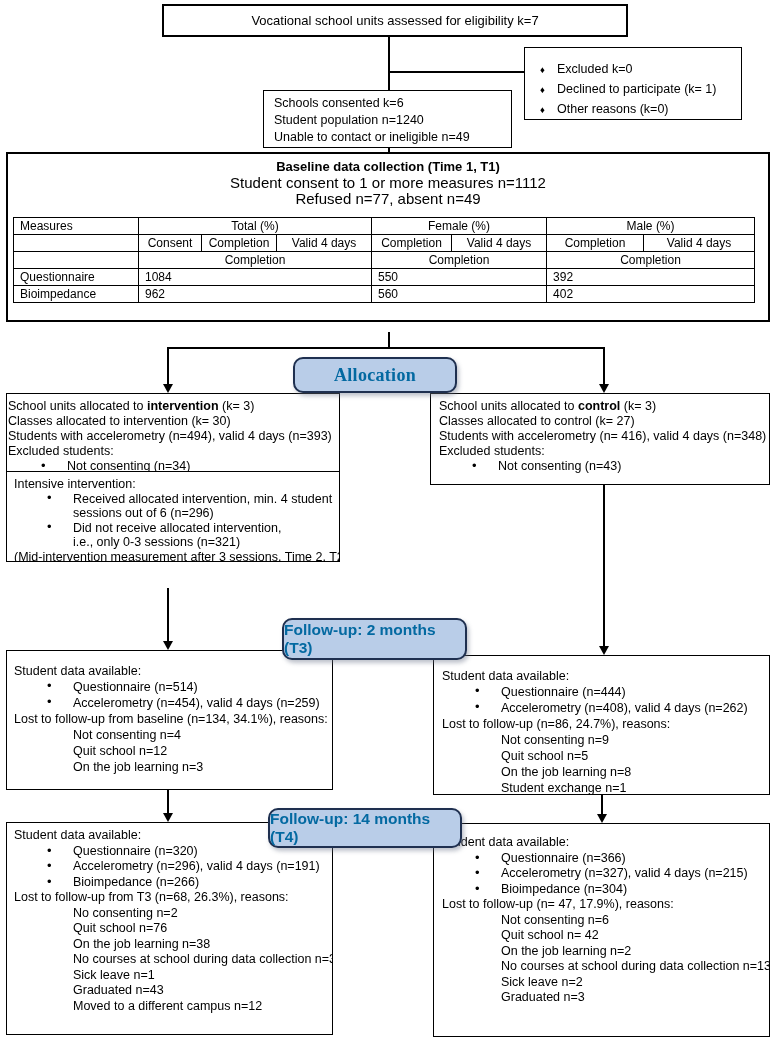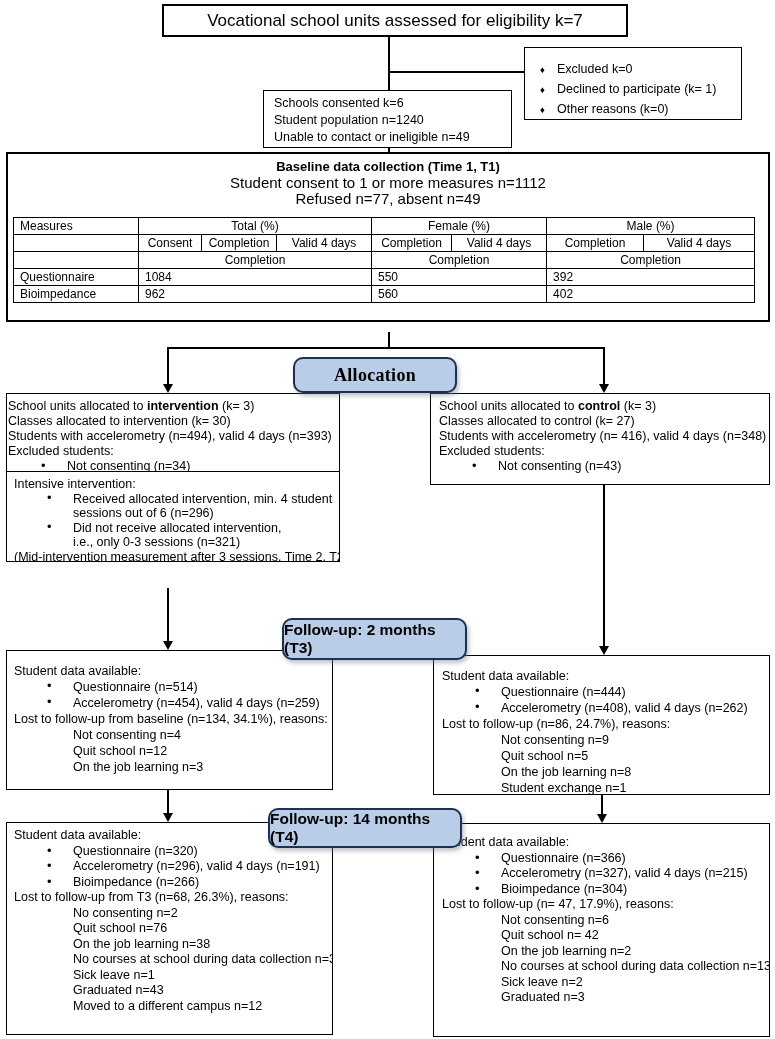--- a/index.html
+++ b/index.html
@@ -16,21 +16,21 @@
   .bullet { position:relative; padding-left:59px; white-space:nowrap; }
   .bullet::before { content:"\2022"; position:absolute; left:33px; top:-1px; font-size:13px; }
   .cont { padding-left:59px; white-space:nowrap; }
   .indent { padding-left:59px; white-space:nowrap; }
   .dia { position:relative; padding-left:22px; white-space:nowrap; }
   .dia::before { content:"\2666"; position:absolute; left:5px; top:1px; font-size:9.5px; }
   .stage {
     position:absolute; z-index:5; background:#b9cde8; border:2px solid #1f3050;
     border-radius:10px; box-sizing:border-box; display:flex; align-items:center;
     justify-content:center; box-shadow:2px 3px 4px rgba(110,120,140,0.45);
-    font-weight:bold; color:#000000;
+    font-weight:bold; color:#0369a1;
   }
   .stage.serif { font-family:"Liberation Serif", serif; font-size:18px; letter-spacing:0.3px; }
   .stage.sans { font-family:"Liberation Sans", sans-serif; font-size:15.5px; }
   .vline, .hline { position:absolute; background:#000; z-index:1; }
   .vline { width:2px; }
   .hline { height:2px; }
   .ahead {
     position:absolute; z-index:1; width:0; height:0;
     border-left:5.5px solid transparent; border-right:5.5px solid transparent;
     border-top:9px solid #000;
@@ -69,21 +69,21 @@
   <div class="vline" style="left:167px; top:588px; height:54px;"></div>
   <div class="ahead" style="left:163px; top:641px;"></div>
   <div class="vline" style="left:603px; top:485px; height:162px;"></div>
   <div class="ahead" style="left:599px; top:646px;"></div>
   <div class="vline" style="left:167px; top:790px; height:24px;"></div>
   <div class="ahead" style="left:163px; top:813px;"></div>
   <div class="vline" style="left:601px; top:795px; height:20px;"></div>
   <div class="ahead" style="left:597px; top:814px;"></div>
 
   <div class="box thick" style="left:162px; top:4px; width:466px; height:33px; display:flex; align-items:center; justify-content:center;">
-    <span style="font-size:17px;">Vocational school units assessed for eligibility k=7</span>
+    <span style="font-size:13px;">Vocational school units assessed for eligibility k=7</span>
   </div>
 
   <div class="box lh15" style="left:524px; top:47px; width:218px; height:73px; padding:11px 6px 0 10px;">
     <div class="dia" style="line-height:20px;">Excluded k=0</div>
     <div class="dia" style="line-height:20px;">Declined to participate (k= 1)</div>
     <div class="dia" style="line-height:20px;">Other reasons (k=0)</div>
   </div>
 
   <div class="box" style="left:263px; top:90px; width:249px; height:58px; padding:4px 4px 0 10px;">
     <div class="line" style="line-height:17px;">Schools consented k=6</div>

